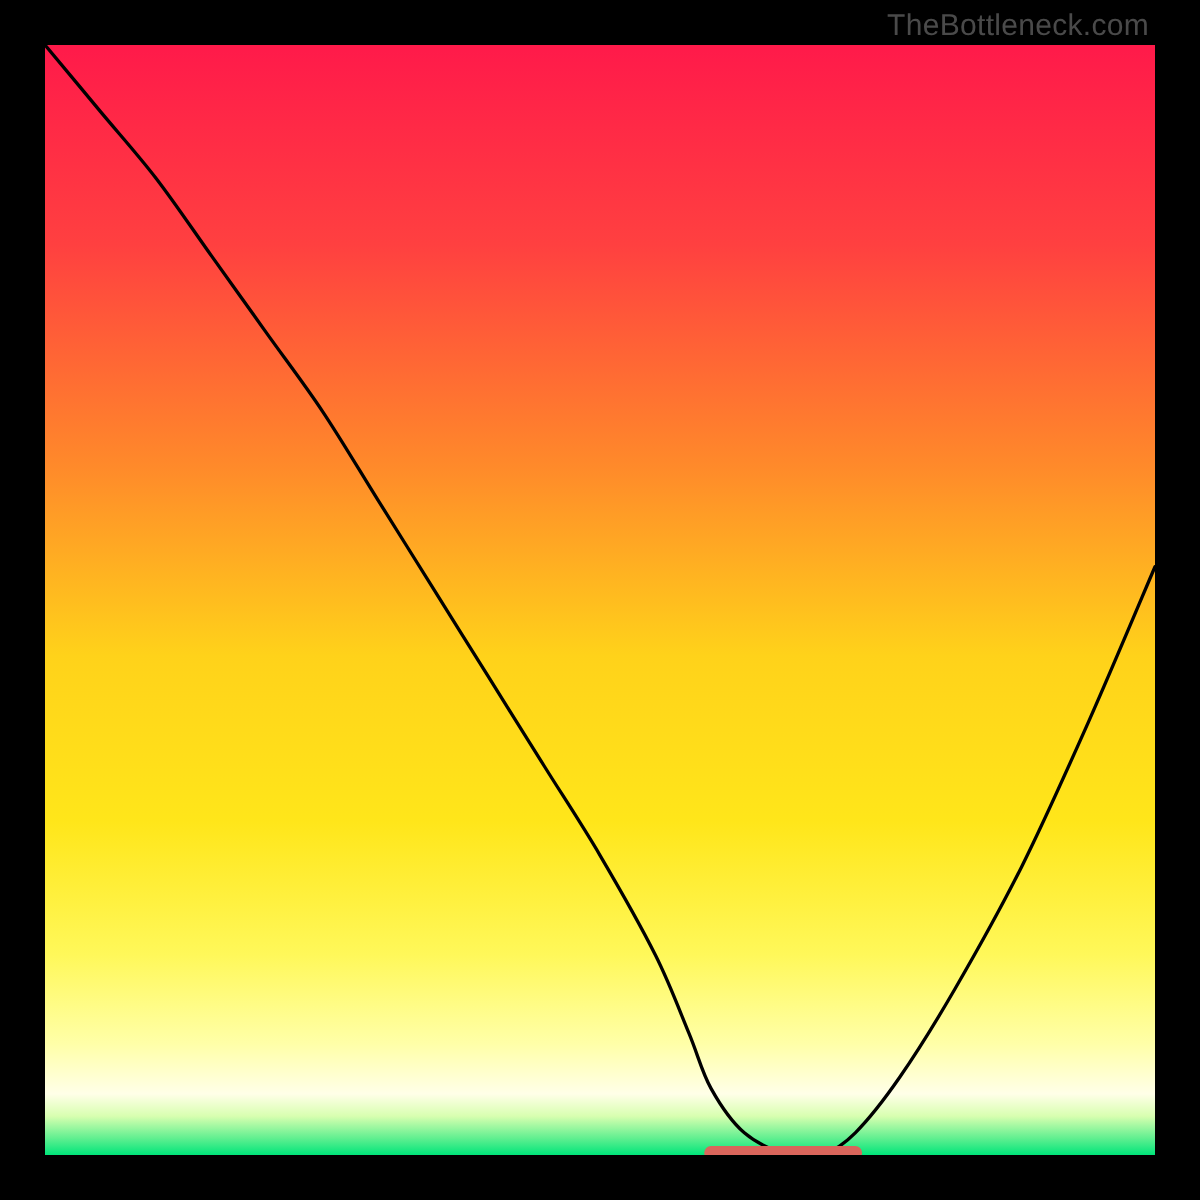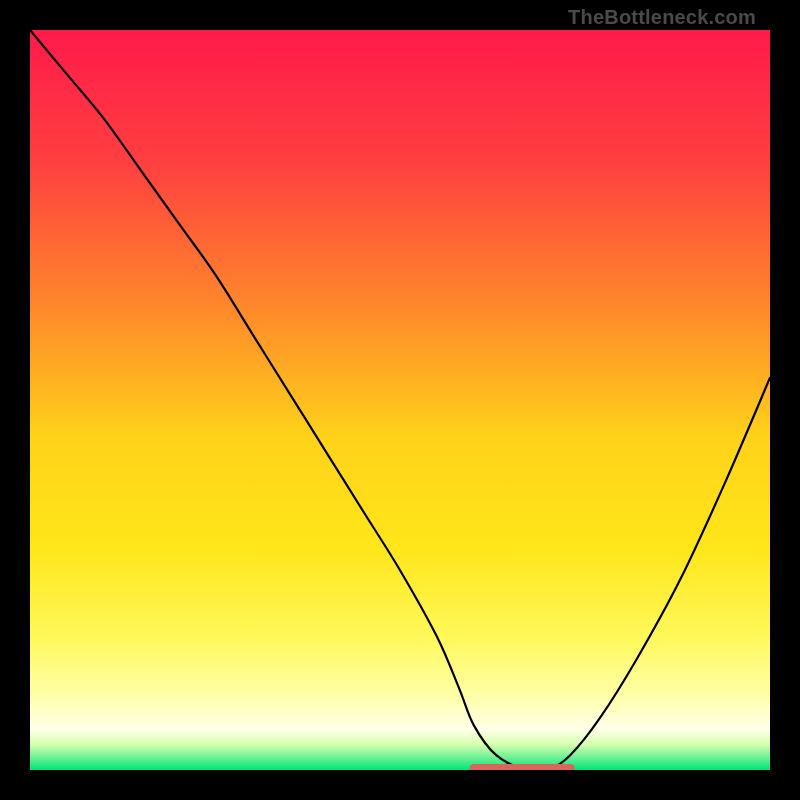--- a/index.html
+++ b/index.html
@@ -25,24 +25,24 @@
     height: 740px;
     overflow: hidden;
   }
   .gradient {
     position: absolute;
     left: 0; top: 0; right: 0; bottom: 0;
   }
   .watermark {
     position: absolute;
     top: 6px;
-    right: 44px;
+    right: 34px;
     color: #4a4a4a;
     font-size: 20px;
-    font-weight: 700;
+    font-weight: 400;
     letter-spacing: 0.2px;
     user-select: none;
   }
   svg.curve {
     position: absolute;
     left: 0; top: 0;
     width: 740px;
     height: 740px;
     overflow: visible;
   }

